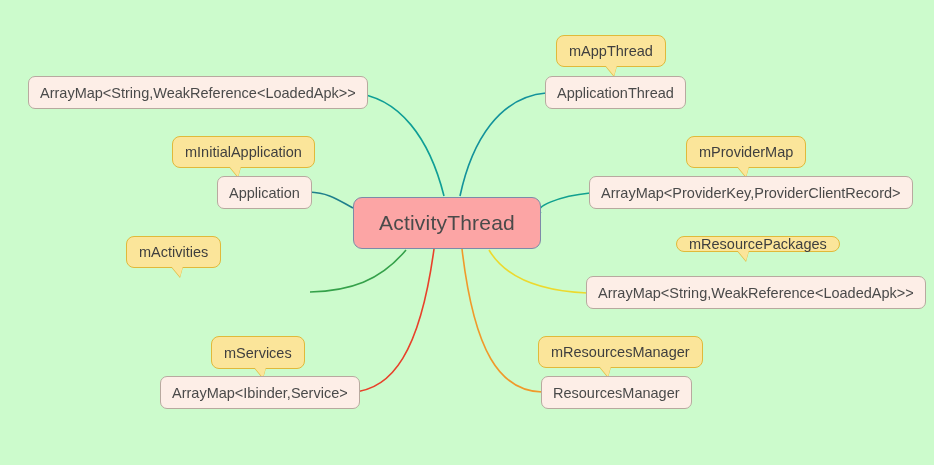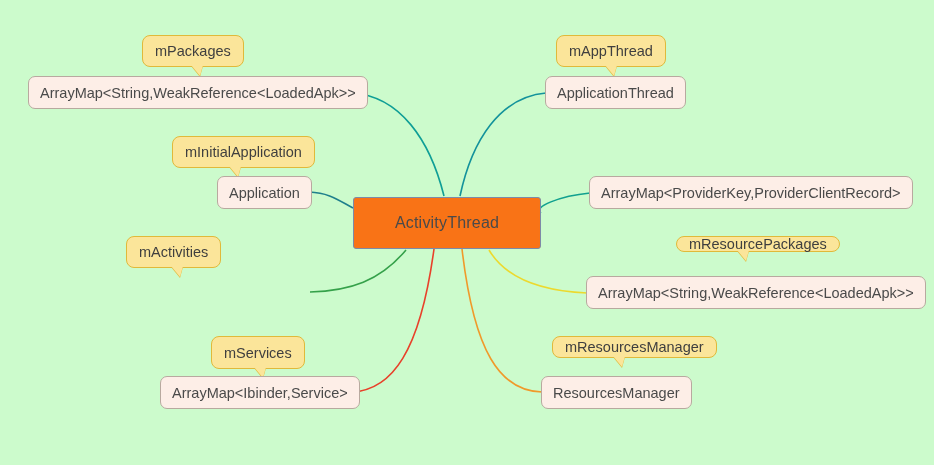--- a/index.html
+++ b/index.html
@@ -16,25 +16,25 @@
   .node{
     position:absolute;
     box-sizing:border-box;
     border-radius:7px;
     display:flex;align-items:center;justify-content:center;
     white-space:nowrap;
   }
 
   
   .root{
-    background:#f97316;
+    background:#fca5a5;
     border:1.4px solid #7d8aa8;
-    border-radius:3px;
+    border-radius:9px;
     color:#4a4a4a;
-    font-size:16px;
+    font-size:21px;
     letter-spacing:.2px;
   }
 
   
   .leaf{
     background:#fdeee7;
     border:1.2px solid #b8a99f;
     color:#4a4a4a;
     font-size:14.5px;
     padding:0 11px;
@@ -85,24 +85,20 @@
 
     <path d="M587,293 C 540,291 505,277 489,250" fill="none" stroke="#ecd92e" stroke-width="1.6"></path>
 
     <path d="M542,392 C 500,391 474,352 462,249" fill="none" stroke="#f0992a" stroke-width="1.6"></path>
   </svg>
 
   <div class="node root" style="left:353px;top:197px;width:188px;height:52px;">
     <span>ActivityThread</span>
   </div>
 
-  <div class="callout" style="left:142px;top:35px;height:32px;">
-    <span>mPackages</span>
-    <span class="tail" style="left:48px;"></span>
-  </div>
   <div class="node leaf" style="left:28px;top:76px;height:33px;">
     <span>ArrayMap&lt;String,WeakReference&lt;LoadedApk&gt;&gt;</span>
   </div>
 
   <div class="callout" style="left:172px;top:136px;height:32px;">
     <span>mInitialApplication</span>
     <span class="tail" style="left:56px;"></span>
   </div>
   <div class="node leaf" style="left:217px;top:176px;height:33px;">
     <span>Application</span>
@@ -122,33 +118,37 @@
   </div>
 
   <div class="callout" style="left:556px;top:35px;height:32px;">
     <span>mAppThread</span>
     <span class="tail" style="left:48px;"></span>
   </div>
   <div class="node leaf" style="left:545px;top:76px;height:33px;">
     <span>ApplicationThread</span>
   </div>
 
+  <div class="callout" style="left:686px;top:136px;height:32px;">
+    <span>mProviderMap</span>
+    <span class="tail" style="left:50px;"></span>
+  </div>
   <div class="node leaf" style="left:589px;top:176px;height:33px;">
     <span>ArrayMap&lt;ProviderKey,ProviderClientRecord&gt;</span>
   </div>
 
   <div class="callout" style="left:676px;top:236px;height:16px;">
     <span>mResourcePackages</span>
     <span class="tail" style="left:60px;"></span>
   </div>
   <div class="node leaf" style="left:586px;top:276px;height:33px;">
     <span>ArrayMap&lt;String,WeakReference&lt;LoadedApk&gt;&gt;</span>
   </div>
 
-  <div class="callout" style="left:552px;top:336px;height:22px;">
+  <div class="callout" style="left:538px;top:336px;height:32px;">
     <span>mResourcesManager</span>
     <span class="tail" style="left:60px;"></span>
   </div>
   <div class="node leaf" style="left:541px;top:376px;height:33px;">
     <span>ResourcesManager</span>
   </div>
 
 </div>
 
 </body></html>

